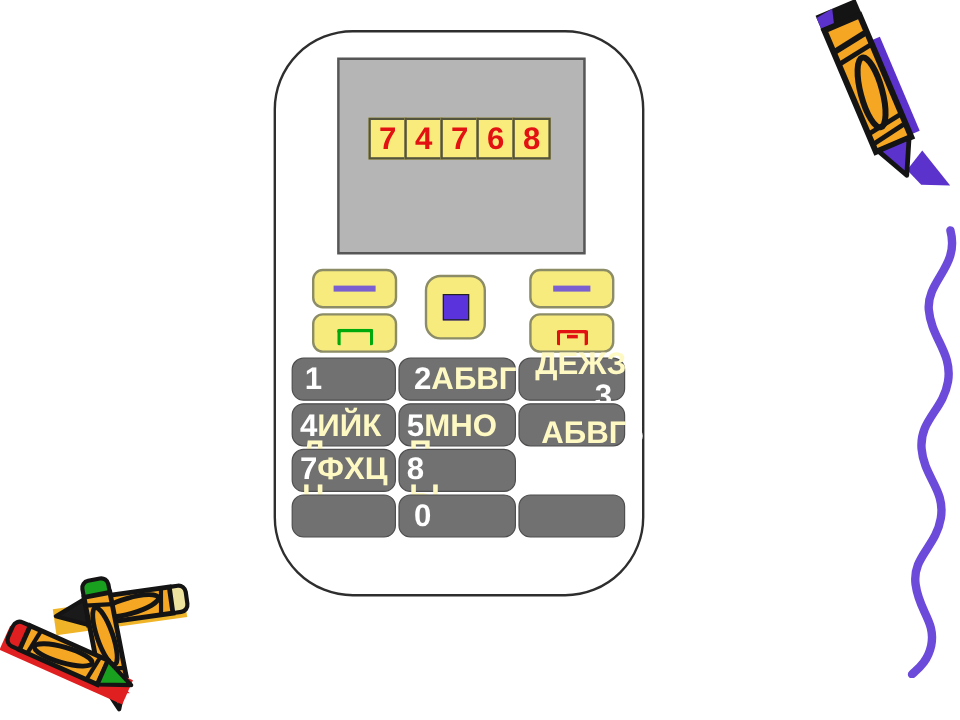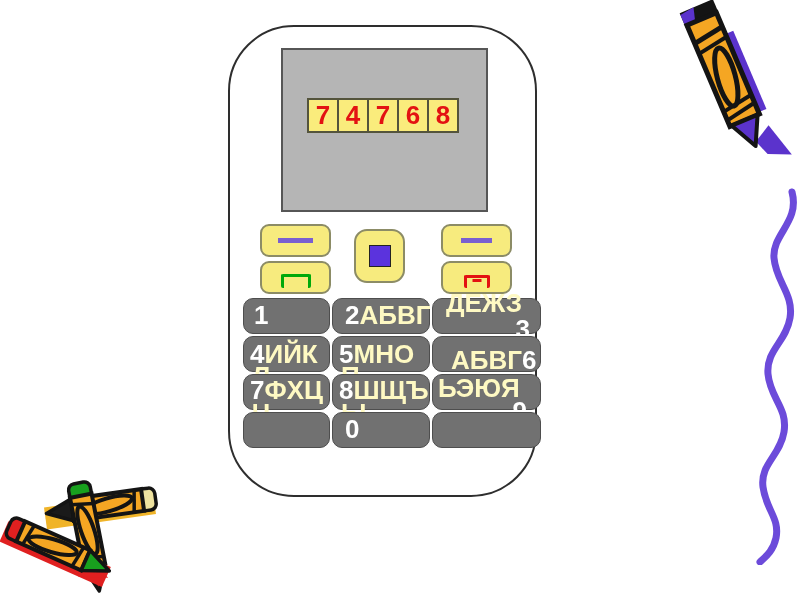--- a/index.html
+++ b/index.html
@@ -53,21 +53,21 @@
     width: 9px; height: 3px; background: #e31212;
   }
 
   
   .key {
     position: absolute; background: #717171; border: 1px solid #4e4e4e;
     border-radius: 10px; overflow: visible; cursor: default;
   }
   .kc1 { left: 13px;  width: 87px; }
   .kc2 { left: 102px; width: 98px; }
-  .kc3 { left: 202px; width: 109px; }
+  .kc3 { left: 202px; width: 89px; }
   .kr1 { top: 271px; height: 36px; }
   .kr2 { top: 309px; height: 36px; }
   .kr3 { top: 347px; height: 36px; }
   .kr4 { top: 385px; height: 36px; }
   .kline { position: absolute; white-space: nowrap; display: flex; align-items: baseline; }
   .knum { color: #ffffff; font-size: 26px; font-weight: bold; line-height: 1.05; }
   .klet { color: #fef9c3; font-size: 26px; font-weight: bold; line-height: 1.05; letter-spacing: 0; }
 
   
   .deco { position: absolute; }
@@ -157,32 +157,23 @@
         <span class="knum">7</span>
           <span class="klet">ФХЦ</span>
       </div>
       <div class="kline" style="left:8px;top:25px">
           <span class="klet">Ч</span>
         </div>
     </div>
     <div class="key kc2 kr3">
       <div class="kline" style="left:6px;top:2px">
         <span class="knum">8</span>
-          <span class="klet">ШЩЪ</span>
       </div>
       <div class="kline" style="left:8px;top:25px">
           <span class="klet">Ы</span>
-        </div>
-    </div>
-    <div class="key kc3 kr3">
-      <div class="kline" style="left:5px;top:0px">
-          <span class="klet">ЬЭЮЯ</span>
-        </div>
-      <div class="kline" style="right:13px;top:23px">
-          <span class="knum">9</span>
         </div>
     </div>
 
     <div class="key kc1 kr4"></div>
     <div class="key kc2 kr4">
       <div class="kline" style="left:12px;top:3px">
           <span class="knum">0</span>
         </div>
     </div>
     <div class="key kc3 kr4"></div>

